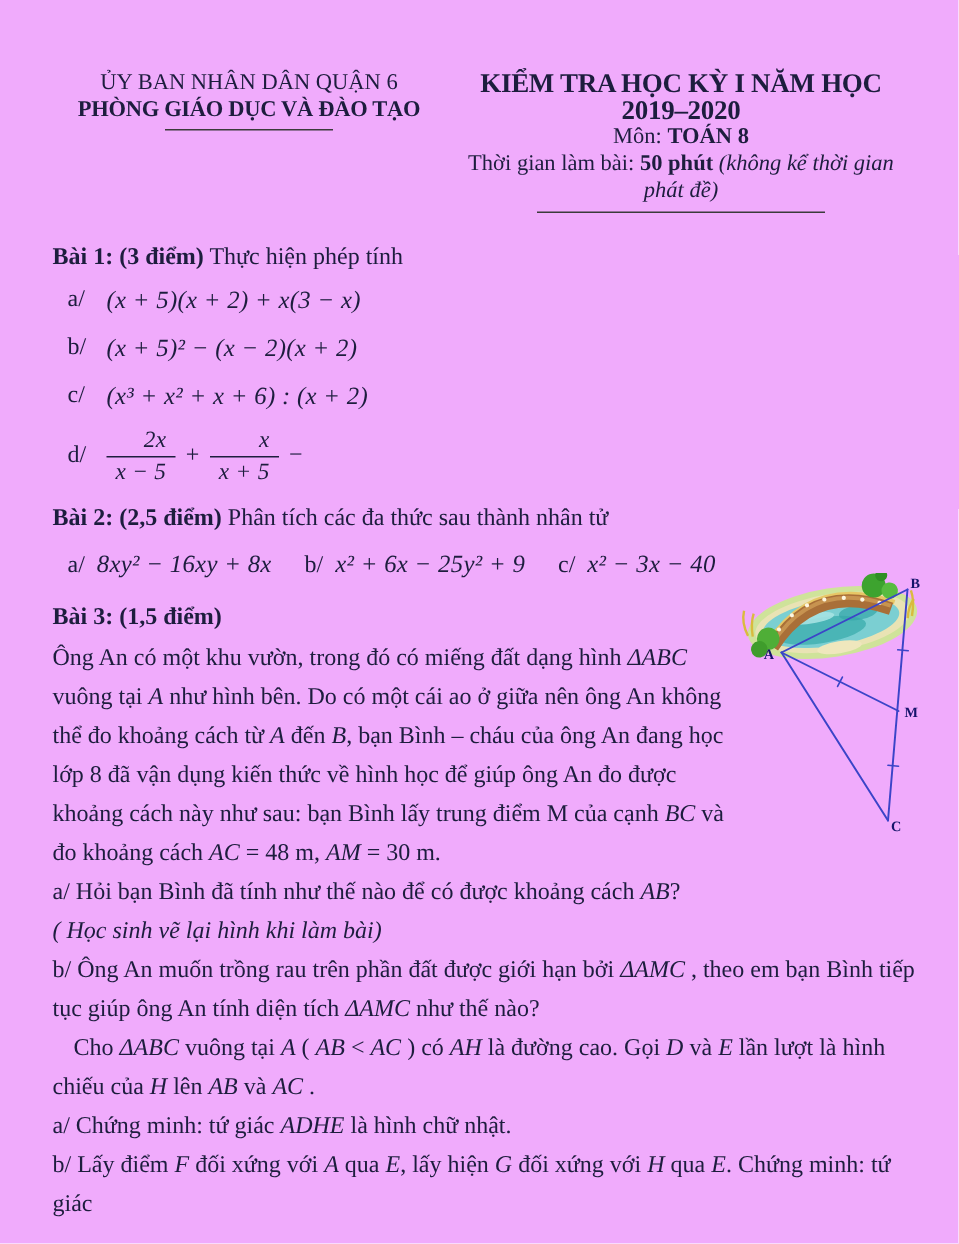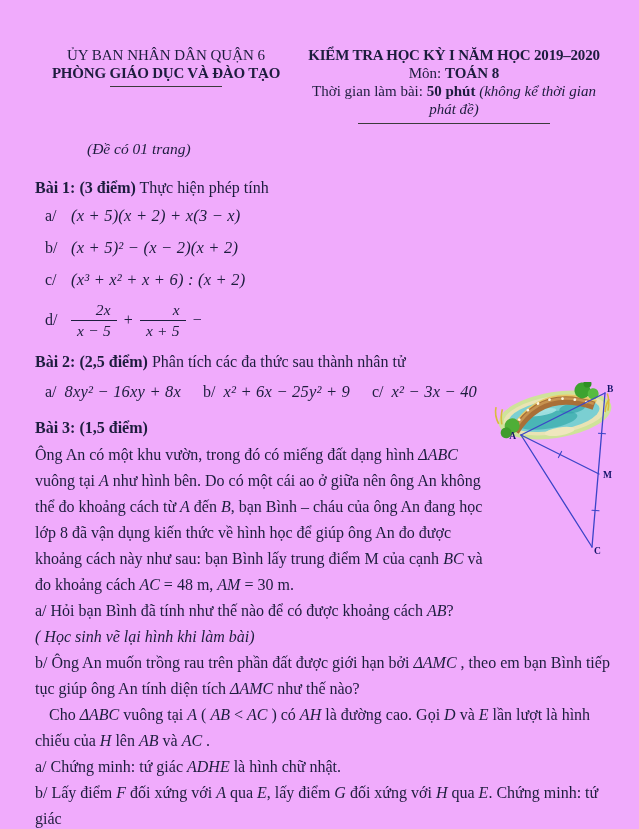--- a/index.html
+++ b/index.html
@@ -9,21 +9,21 @@
   }
   .content{padding:46px 28px 0 35px;}
   .bd{font-weight:bold;}
   .it{font-style:italic;}
   
   .hdr{display:flex;align-items:flex-start;}
   .hdr-left{width:262px;text-align:center;font-size:15px;line-height:18px;}
   .hdr-left .l2{font-weight:bold;letter-spacing:-0.2px;}
   .hdr-rule{width:112px;border-top:1.7px solid #3b3b3b;margin:4px auto 0;}
   .hdr-right{flex:1;text-align:center;font-size:15px;line-height:18px;}
-  .hdr-right .l1{font-weight:bold;font-size:15px;letter-spacing:-0.2px;}
+  .hdr-right .l1{font-weight:bold;font-size:18px;letter-spacing:-0.2px;}
   .hdr-rule2{width:192px;border-top:1.7px solid #3b3b3b;margin:5px auto 0;}
   .page-note{font-style:italic;margin:16px 0 0 52px;font-size:15.5px;}
   
   .b-heading{font-size:16px;line-height:24px;}
   .mt-b1{margin-top:18px;}
   .mt-b2{margin-top:8px;}
   .mt-b3{margin-top:8px;}
   .mt-b4{margin-top:2px;}
   
   .op-row{display:flex;align-items:center;height:32px;font-size:16px;}
@@ -63,21 +63,20 @@
         <div class="hdr-rule"></div>
       </div>
       <div class="hdr-right">
         <div class="l1">KIỂM TRA HỌC KỲ I NĂM HỌC 2019–2020</div>
         <div class="l2"><span>Môn: </span><span class="bd">TOÁN 8</span></div>
         <div class="l3"><span>Thời gian làm bài: </span><span class="bd">50 phút</span><span class="it"> (không kể thời gian phát đề)</span></div>
         <div class="hdr-rule2"></div>
       </div>
     </div>
 
-    <div class="page-note">(Đề có 01 trang)</div>
 
     <div class="b-heading mt-b1"><span class="bd">Bài 1: (3 điểm)</span><span> Thực hiện phép tính</span></div>
     <div class="op-row">
       <span class="lbl">a/</span>
       <span class="math">(x + 5)(x + 2) + x(3 − x)</span>
     </div>
     <div class="op-row">
       <span class="lbl">b/</span>
       <span class="math">(x + 5)² − (x − 2)(x + 2)</span>
     </div>
@@ -116,21 +115,21 @@
     </div>
 
     <div class="b-heading mt-b3"><span class="bd">Bài 3: (1,5 điểm)</span></div>
     <div class="para b3-para"><span>Ông An có một khu vườn, trong đó có miếng đất dạng hình </span><span class="it">ΔABC</span><span> vuông tại </span><span class="it">A</span><span> như hình bên. Do có một cái ao ở giữa nên ông An không thể đo khoảng cách từ </span><span class="it">A</span><span> đến </span><span class="it">B</span><span>, bạn Bình – cháu của ông An đang học lớp 8 đã vận dụng kiến thức về hình học để giúp ông An đo được khoảng cách này như sau: bạn Bình lấy trung điểm M của cạnh </span><span class="it">BC</span><span> và đo khoảng cách </span><span class="it">AC</span><span> = 48 m, </span><span class="it">AM</span><span> = 30 m.</span></div>
     <div class="q-line"><span>a/ Hỏi bạn Bình đã tính như thế nào để có được khoảng cách </span><span class="it">AB</span><span>?</span></div>
     <div class="q-line"><span class="it">( Học sinh vẽ lại hình khi làm bài)</span></div>
     <div class="q-line"><span>b/ Ông An muốn trồng rau trên phần đất được giới hạn bởi </span><span class="it">ΔAMC</span><span> , theo em bạn Bình tiếp tục giúp ông An tính diện tích </span><span class="it">ΔAMC</span><span> như thế nào?</span></div>
 
     <div class="para indent"><span>Cho </span><span class="it">ΔABC</span><span> vuông tại </span><span class="it">A</span><span> ( </span><span class="it">AB</span><span> &lt; </span><span class="it">AC</span><span> ) có </span><span class="it">AH</span><span> là đường cao. Gọi </span><span class="it">D</span><span> và </span><span class="it">E</span><span> lần lượt là hình chiếu của </span><span class="it">H</span><span> lên </span><span class="it">AB</span><span> và </span><span class="it">AC</span><span> .</span></div>
     <div class="q-line"><span>a/ Chứng minh: tứ giác </span><span class="it">ADHE</span><span> là hình chữ nhật.</span></div>
-    <div class="q-line"><span>b/ Lấy điểm </span><span class="it">F</span><span> đối xứng với </span><span class="it">A</span><span> qua </span><span class="it">E</span><span>, lấy điểm </span><span class="it">G</span><span> đối xứng với </span><span class="it">H</span><span> qua </span><span class="it">E</span><span>. Chứng minh: tứ giác </span></div>
+    <div class="q-line"><span>b/ Lấy điểm </span><span class="it">F</span><span> đối xứng với </span><span class="it">A</span><span> qua </span><span class="it">E</span><span>, lấy hiện </span><span class="it">G</span><span> đối xứng với </span><span class="it">H</span><span> qua </span><span class="it">E</span><span>. Chứng minh: tứ giác </span></div>
 
   </div>
 
   <div class="figure">
     <svg width="153" height="183" viewBox="0 0 153 183" xmlns="http://www.w3.org/2000/svg">
 
       <g transform="translate(69,33) rotate(-9)">
         <ellipse cx="0" cy="0" rx="57" ry="23" fill="#cfe39a"></ellipse>
         <ellipse cx="0" cy="0" rx="52" ry="19" fill="#e9e3b4"></ellipse>
         <ellipse cx="-1" cy="0" rx="46" ry="15.5" fill="#7bcfd2"></ellipse>

